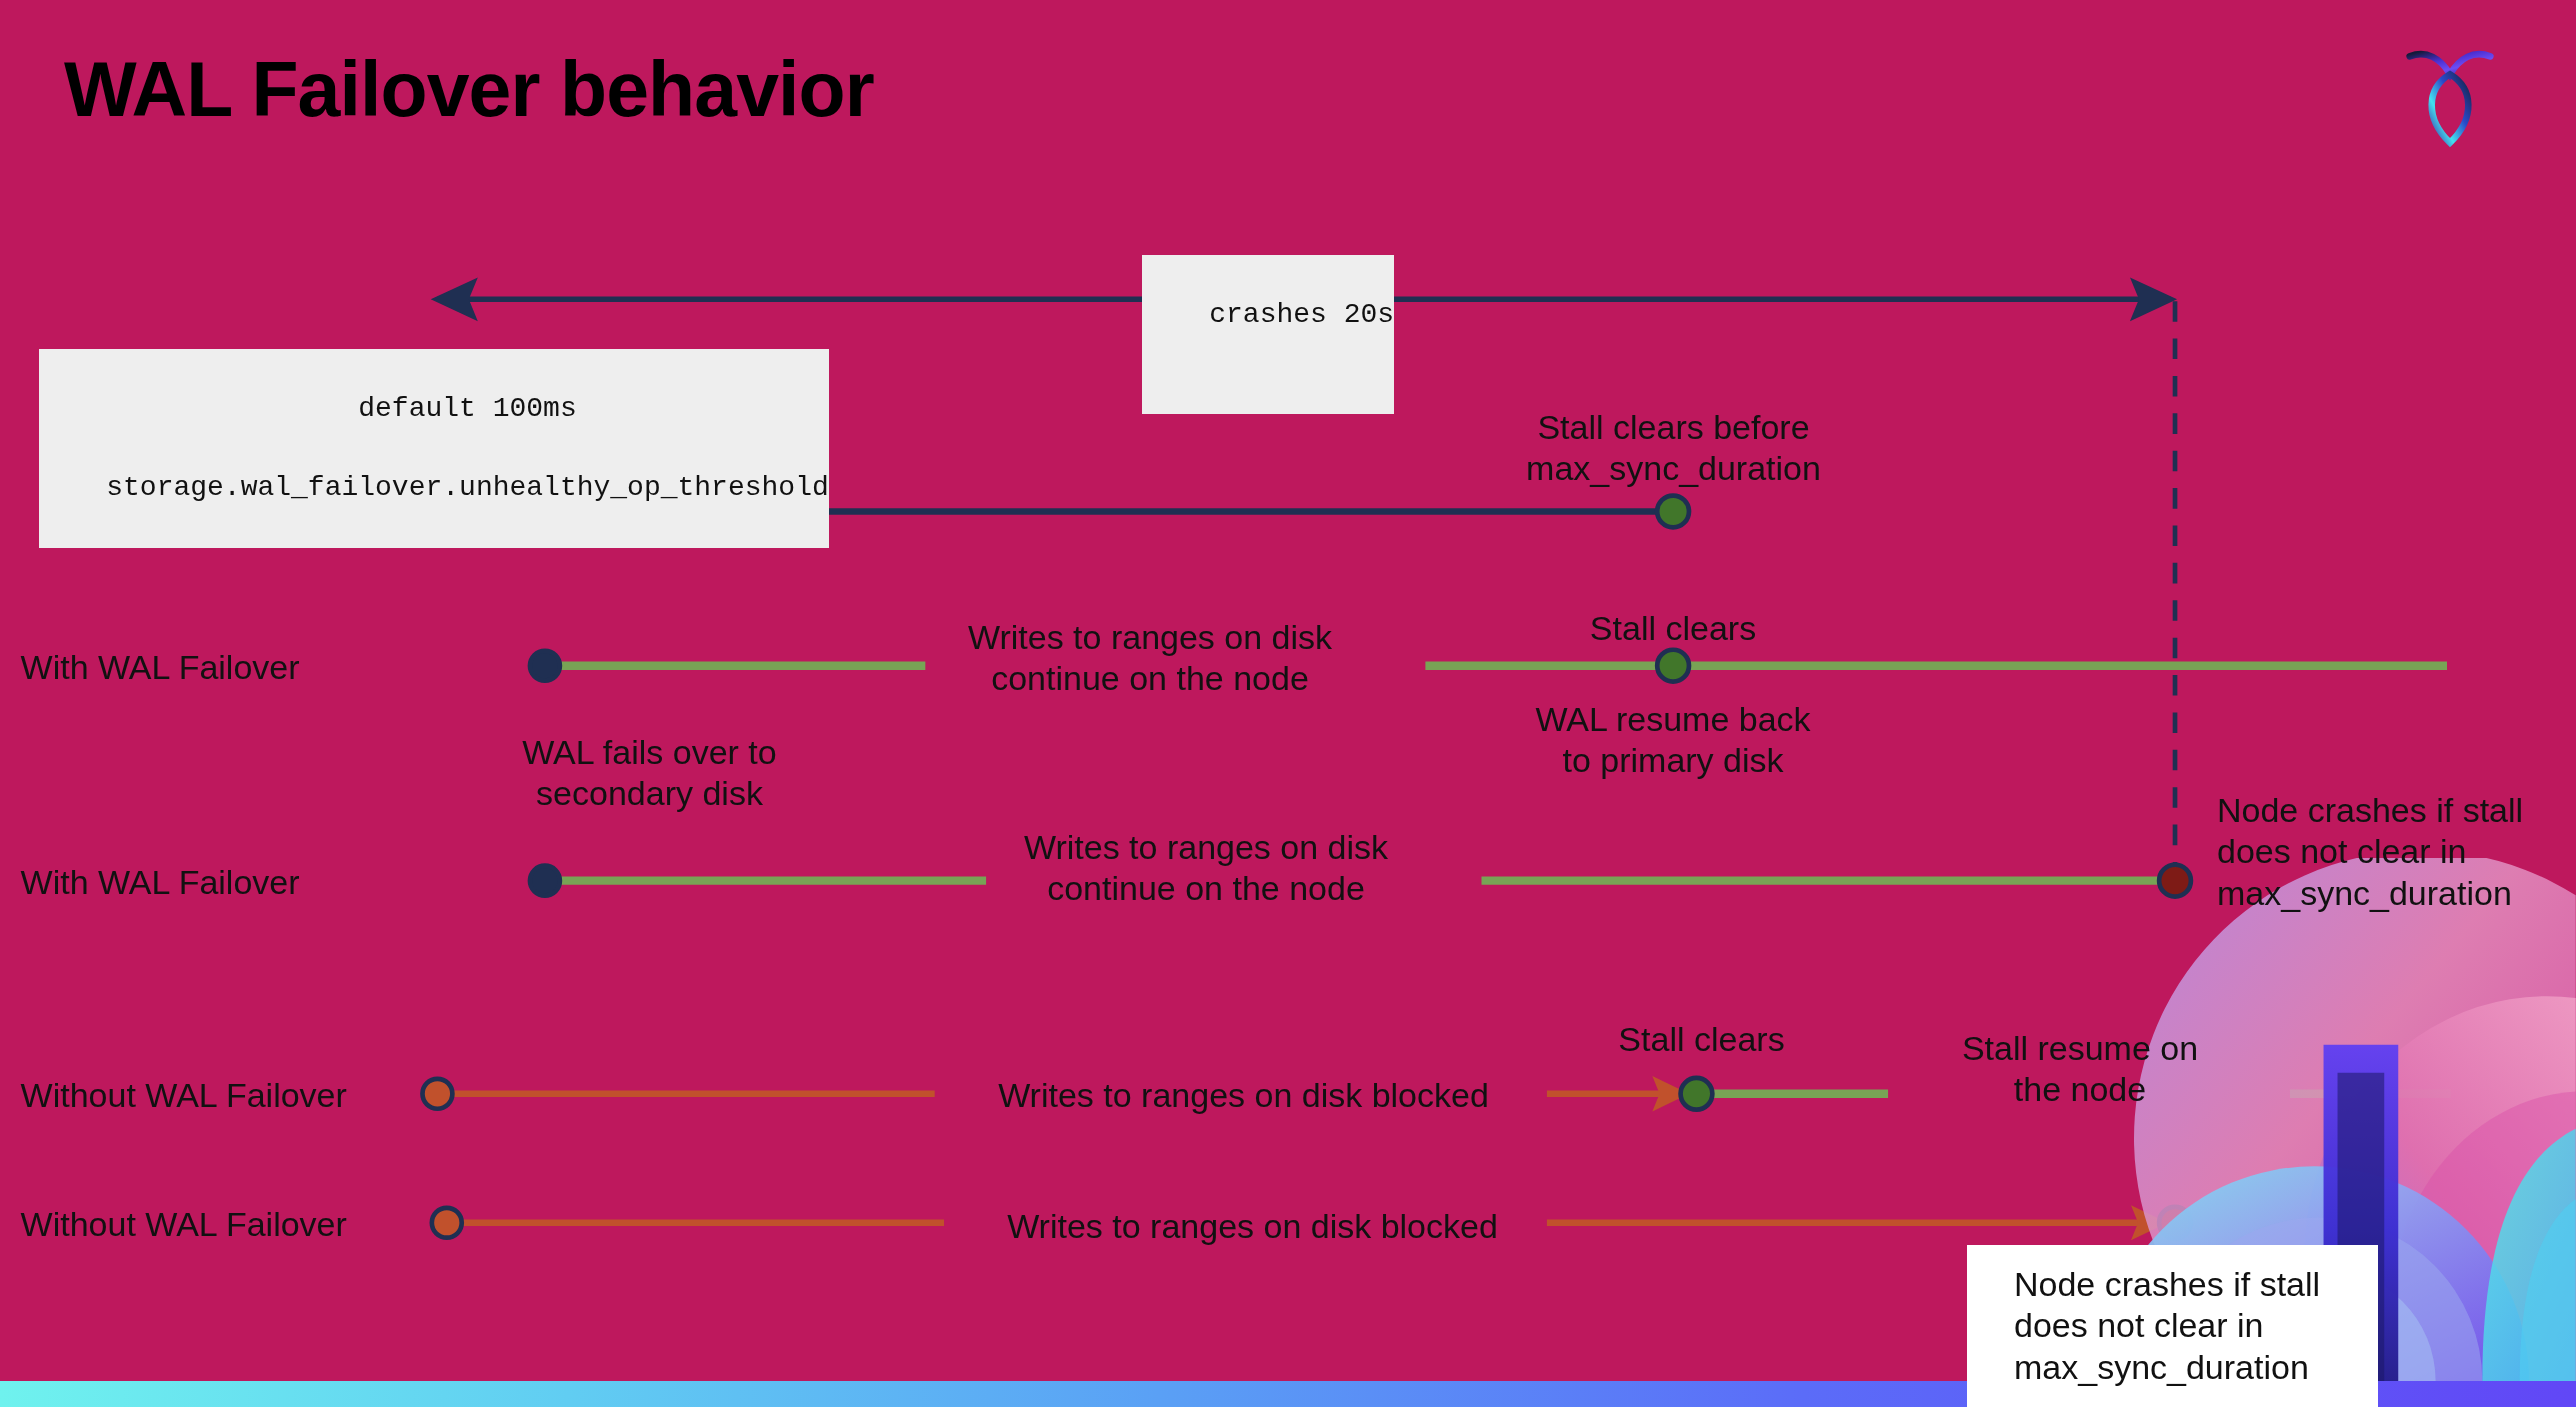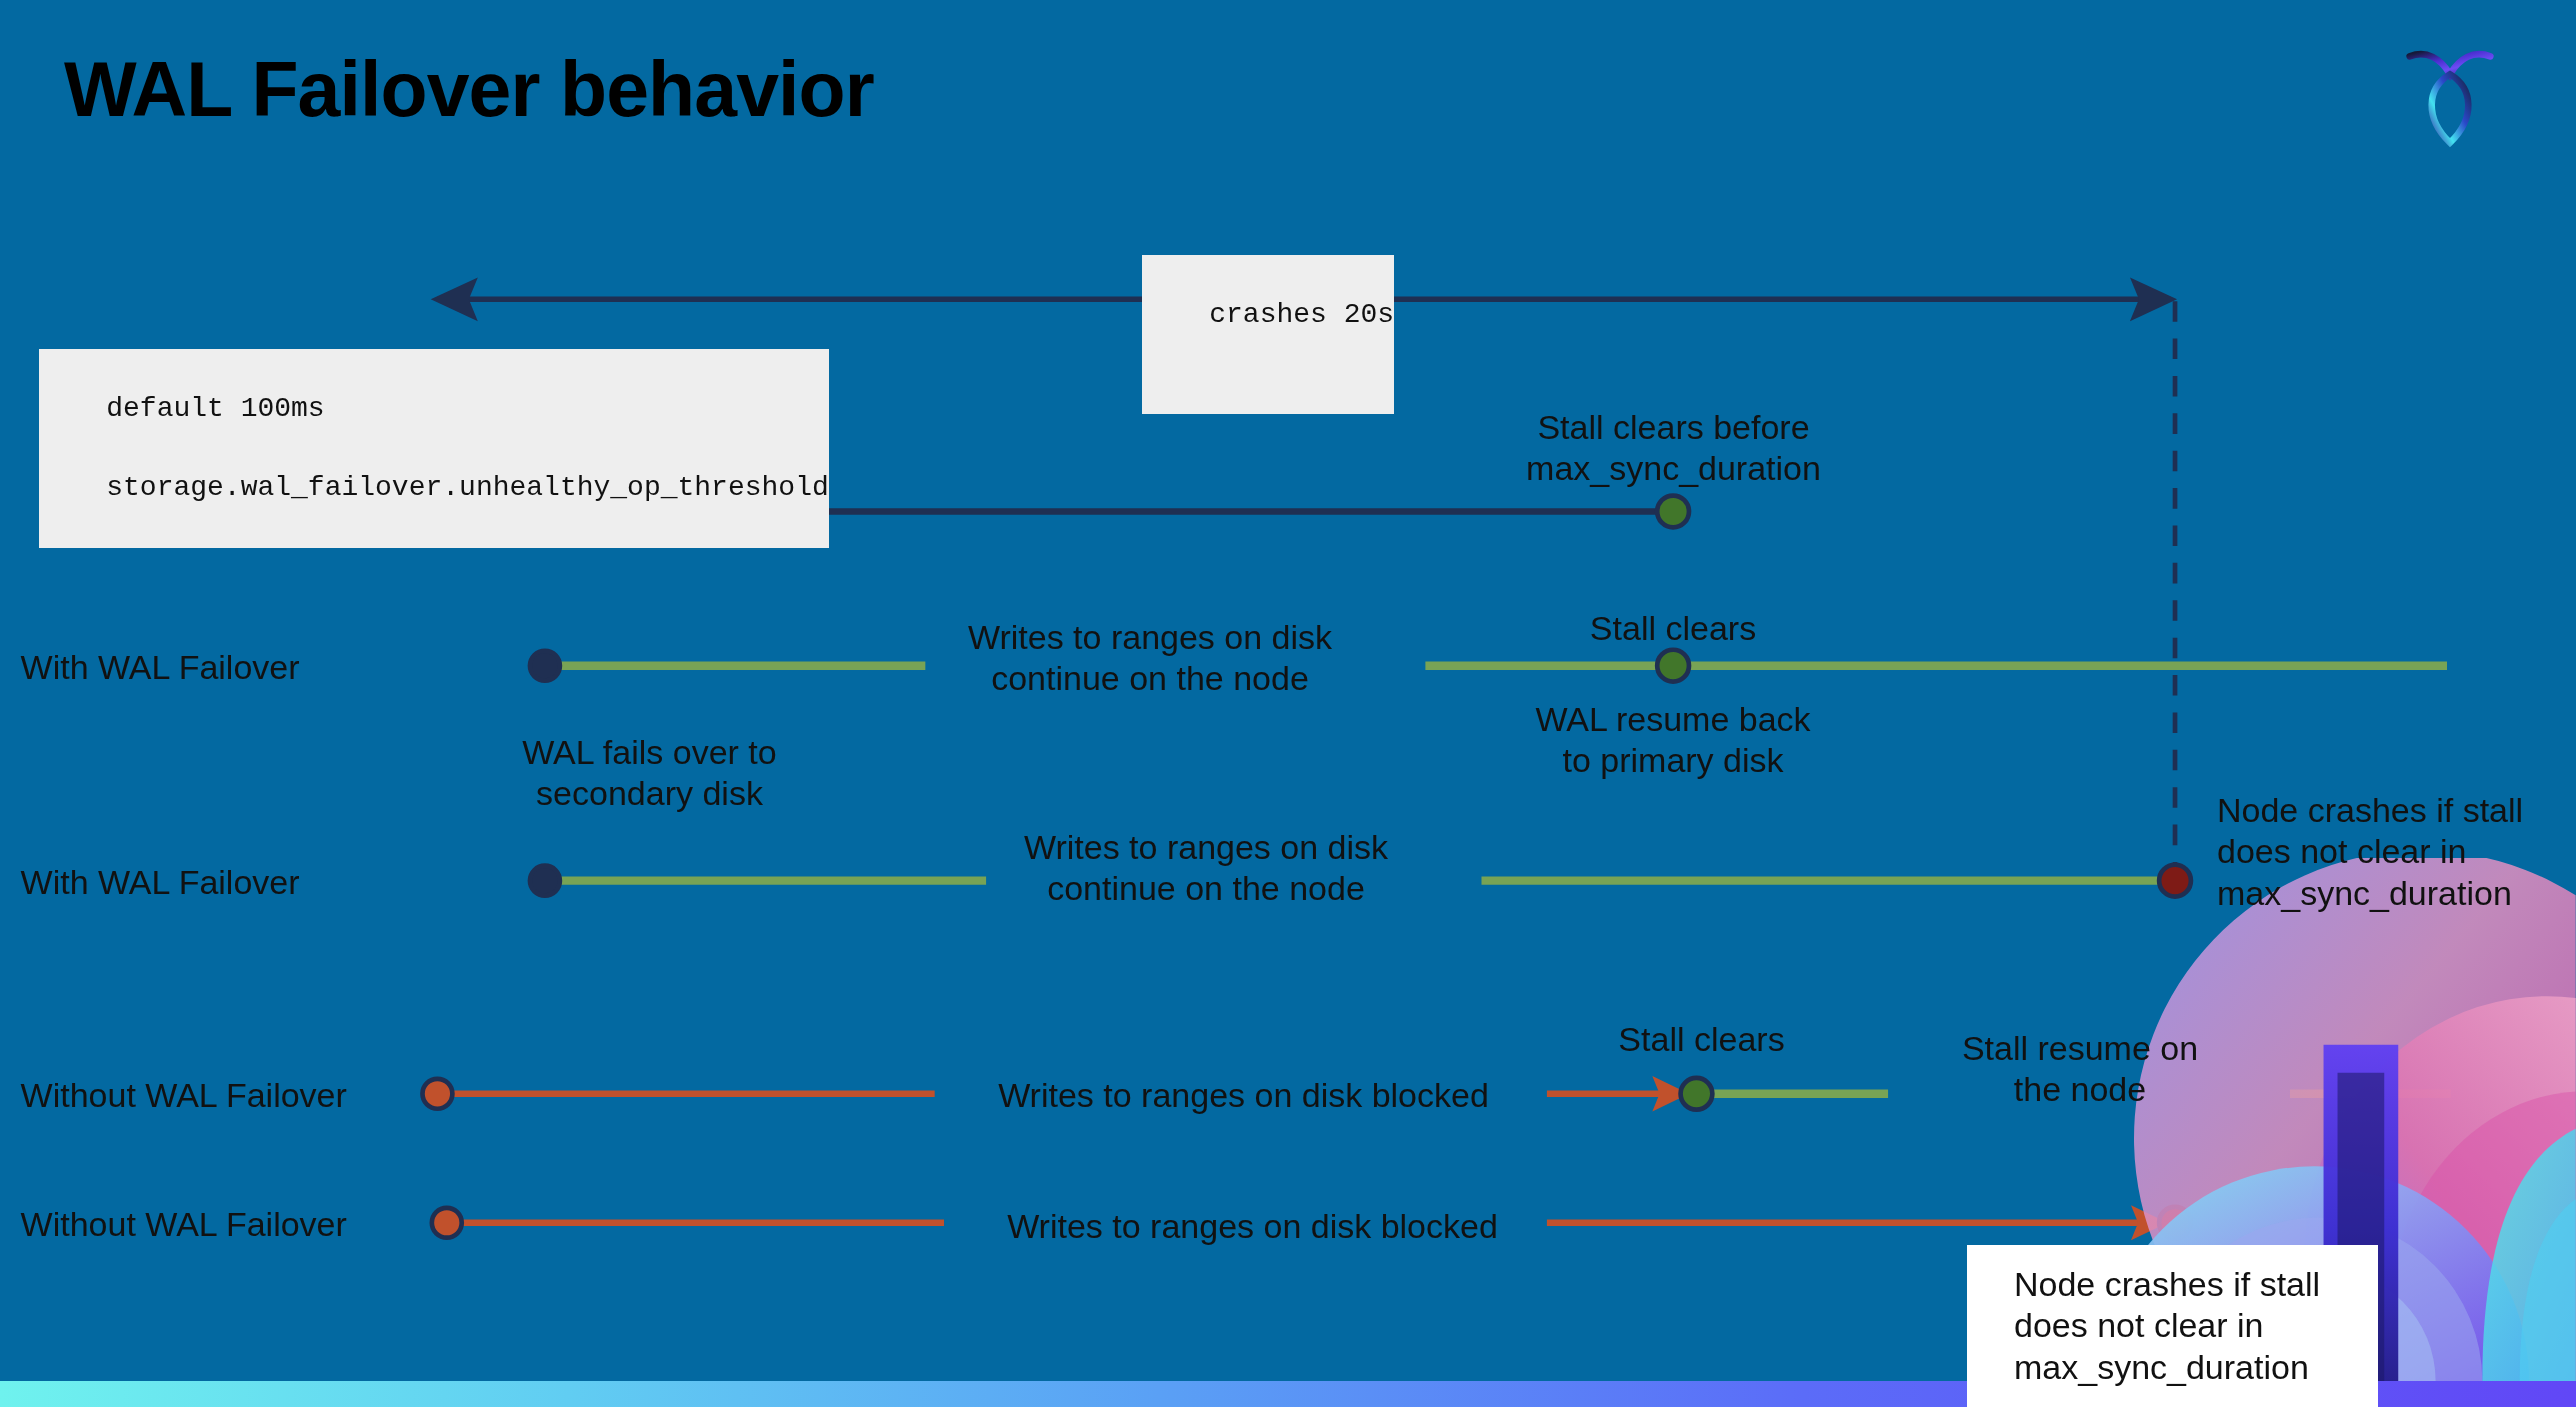--- a/index.html
+++ b/index.html
@@ -3,21 +3,21 @@
 <meta charset="utf-8">
 <style>
   html,body{margin:0;padding:0;}
   body{
     width:2576px;height:1408px;
     background:#ffffff;
     font-family:"Liberation Sans", sans-serif;
     overflow:hidden;
     position:relative;
   }
-  .slide{position:absolute;left:0;top:0;width:2576px;height:1408px;overflow:hidden;background:#0369a1;}
+  .slide{position:absolute;left:0;top:0;width:2576px;height:1408px;overflow:hidden;background:#be185d;}
 
   
   .title{
     position:absolute;left:64px;top:51px;
     font-size:77px;font-weight:700;color:#000000;
     letter-spacing:-0.9px;line-height:1;
     white-space:nowrap;
   }
 
   
@@ -202,21 +202,21 @@
       <line x1="1655" y1="1308" x2="2312" y2="1308" stroke="#C1512C" stroke-width="7" marker-end="url(#ah-orange)"></line>
       <circle cx="478" cy="1308" r="16" fill="#C1512C" stroke="#1F2F52" stroke-width="5"></circle>
       <circle cx="2327" cy="1308" r="17" fill="#7E1B16" stroke="#1F2F52" stroke-width="5"></circle>
     </g>
   </svg>
 
   <div class="code c" style="left:1142px;top:255px;text-align:left;">
     <span>crashes 20s</span><br>
   </div>
 
-  <div class="code" style="left:39px;top:349px;">
+  <div class="code" style="left:39px;top:349px;text-align:center;">
     <span>default 100ms</span><br>
     <span>storage.wal_failover.unhealthy_op_threshold</span>
   </div>
 
   <div class="lbl r" style="left:0px;top:493px;width:402px;">Disk stalls</div>
 
   <div class="lbl" style="left:20.6px;top:647px;">With WAL Failover</div>
 
   <div class="lbl" style="left:20.6px;top:862px;">With WAL Failover</div>
 

